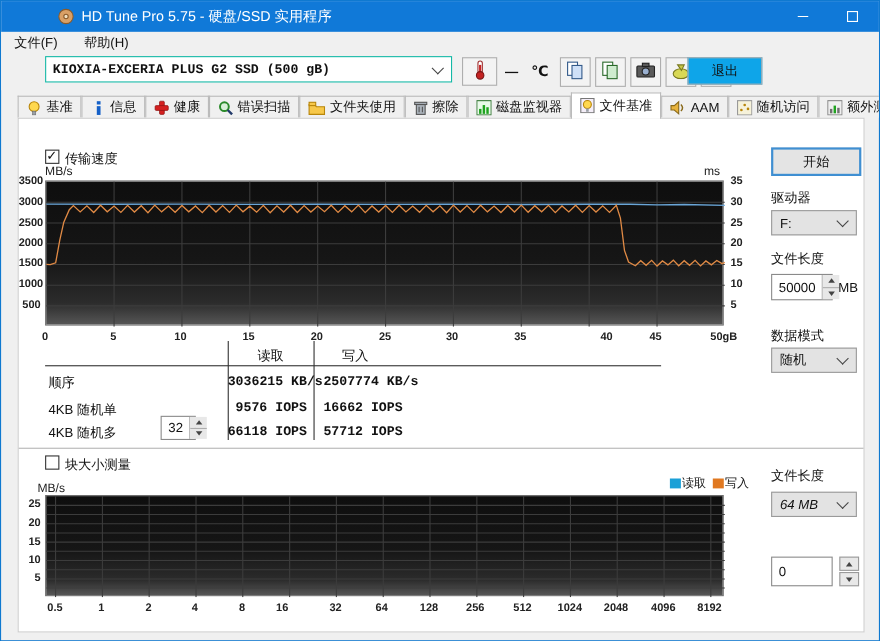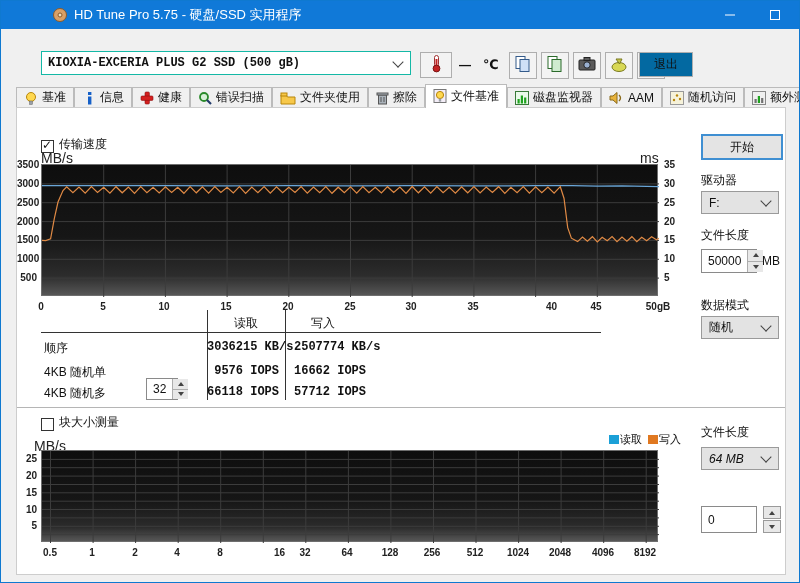--- a/index.html
+++ b/index.html
@@ -16,37 +16,37 @@
   .menuitem{padding:0 12px;height:100%;display:flex;align-items:center;}
   
   .toolbar{position:absolute;left:0;top:48px;width:100%;height:33px;background:#f0f0f0;}
   .combo{position:absolute;background:#fff;border:1px solid #14b8a6;display:flex;align-items:center;box-sizing:border-box;}
   .combo .val{flex:1;padding:0 6px;white-space:nowrap;overflow:hidden;}
   .chev{width:7px;height:7px;border-right:1.6px solid #444;border-bottom:1.6px solid #444;transform:rotate(45deg);margin:-3px 8px 0 4px;flex:none;}
   .device{left:40px;top:2px;width:370px;height:24px;font-family:"Liberation Mono","DejaVu Sans Mono",monospace;font-weight:bold;font-size:12px;}
   .tbtn{position:absolute;background:#f3f3f3;border:1px solid #aeaeae;display:flex;align-items:center;justify-content:center;box-sizing:border-box;}
   .tempread{position:absolute;left:458px;top:8px;display:flex;align-items:center;gap:12px;font-weight:bold;}
   .iconbtn{width:28px;height:27px;}
-  .exitbtn{left:638px;top:3px;width:54px;height:25px;background:#0369a1;font-size:12px;}
+  .exitbtn{left:624px;top:3px;width:68px;height:25px;background:#0ea5e9;font-size:12px;}
   
   .tabbar{position:absolute;left:15px;top:82px;width:780px;height:24px;display:flex;align-items:flex-end;}
   .tab{display:flex;align-items:center;gap:4px;height:20px;padding:0 7px;background:#f0f0f0;border:1px solid #bbb;border-bottom:none;box-sizing:border-box;white-space:nowrap;}
   .tab.active{height:24px;background:#fff;position:relative;z-index:3;margin-bottom:-1px;padding-bottom:1px;}
   .tab .ticon{display:inline-flex;}
   
   .page{position:absolute;left:15px;top:106px;width:768px;height:466px;background:#fff;border:1px solid #cdcdcd;box-sizing:content-box;z-index:1;}
   .abs{position:absolute;}
-  .cbrow{display:flex;align-items:flex-end;gap:5px;}
+  .cbrow{display:flex;align-items:flex-start;gap:5px;}
   .cb{width:13px;height:13px;border:1px solid #333;background:#fff;box-sizing:border-box;position:relative;}
   .cb.checked:after{content:"✓";position:absolute;left:0px;top:-3px;font-size:12px;font-weight:bold;color:#111;}
   
   .chart{position:absolute;}
   .plot{position:absolute;background:linear-gradient(180deg,#0e0e0e 0%,#161616 55%,#2c2c2c 85%,#565656 100%);border:1px solid #6e6e6e;box-sizing:content-box;}
   .tick{position:absolute;font-size:10px;color:#222;line-height:13px;font-weight:bold;}
-  .unit{position:absolute;font-size:14px;color:#222;}
+  .unit{position:absolute;font-size:11px;color:#222;}
   
   .thead{font-size:12px;color:#111;text-align:center;}
   .tval{font-family:"Liberation Mono","DejaVu Sans Mono",monospace;font-weight:bold;font-size:12px;white-space:nowrap;}
   .vline{position:absolute;width:1px;background:#333;}
   .hline{position:absolute;height:1px;background:#333;}
   .divider{position:absolute;height:1px;background:#b5b5b5;}
   
   .btn{background:#e1e1e1;border:1px solid #adadad;display:flex;align-items:center;justify-content:center;box-sizing:border-box;font-size:12px;}
   .btn.primary{border:2px solid #3f8fd2;background:#e4e4e4;}
   .dd{background:#e3e3e3;border:1px solid #9a9a9a;display:flex;align-items:center;box-sizing:border-box;}
@@ -90,20 +90,24 @@
         </div>
       <div class="wbtn">
           <svg width="10" height="10">
             <line x1="0" y1="0" x2="10" y2="10" stroke="#fff" stroke-width="1"></line>
             <line x1="10" y1="0" x2="0" y2="10" stroke="#fff" stroke-width="1"></line>
           </svg>
         </div>
     </div>
   </div>
 
+  <div class="menubar">
+    <span class="menuitem">文件(F)</span>
+    <span class="menuitem">帮助(H)</span>
+  </div>
 
   <div class="toolbar">
     <div class="combo device">
       <span class="val">KIOXIA-EXCERIA PLUS G2 SSD (500 gB)</span>
       <span class="chev"></span>
     </div>
     <div class="tbtn" style="left:419px;top:3px;width:32px;height:26px;">
       <span>
         <svg width="12" height="19">
             <rect x="4.5" y="1.5" width="4" height="11" rx="2" fill="#fff" stroke="#a03030"></rect>
@@ -202,40 +206,40 @@
         <span class="ticon">
           <svg width="13" height="14">
             <rect x="2.5" y="4" width="8" height="9" fill="#aab2ba" stroke="#555"></rect>
             <rect x="1" y="2" width="11" height="2" fill="#aab2ba" stroke="#555"></rect>
             <line x1="5" y1="6" x2="5" y2="11" stroke="#555"></line>
             <line x1="8" y1="6" x2="8" y2="11" stroke="#555"></line>
           </svg>
         </span>
         <span>擦除</span>
       </div>
-      <div class="tab active">
-        <span class="ticon">
-          <svg width="14" height="14">
-            <rect x="1" y="0.5" width="12" height="13" fill="#f4eef8" stroke="#777"></rect>
-            <circle cx="7" cy="6" r="3.6" fill="#ffd84f" stroke="#b8860b"></circle>
-            <rect x="5.8" y="9.6" width="2.4" height="3" fill="#9aa0a6"></rect>
-          </svg>
-        </span>
-        <span>文件基准</span>
-      </div>
       <div class="tab">
         <span class="ticon">
           <svg width="14" height="14">
             <rect x="0.5" y="0.5" width="13" height="13" fill="#eafaea" stroke="#3a7a3a"></rect>
             <rect x="2.5" y="8" width="2.2" height="4.5" fill="#1fa31f"></rect>
             <rect x="5.8" y="4.5" width="2.2" height="8" fill="#1fa31f"></rect>
             <rect x="9.1" y="6.5" width="2.2" height="6" fill="#1fa31f"></rect>
           </svg>
         </span>
         <span>磁盘监视器</span>
+      </div>
+      <div class="tab active">
+        <span class="ticon">
+          <svg width="14" height="14">
+            <rect x="1" y="0.5" width="12" height="13" fill="#f4eef8" stroke="#777"></rect>
+            <circle cx="7" cy="6" r="3.6" fill="#ffd84f" stroke="#b8860b"></circle>
+            <rect x="5.8" y="9.6" width="2.4" height="3" fill="#9aa0a6"></rect>
+          </svg>
+        </span>
+        <span>文件基准</span>
       </div>
       <div class="tab">
         <span class="ticon">
           <svg width="15" height="14">
             <polygon points="1,5 4,5 8,1.5 8,12.5 4,9 1,9" fill="#e8b33c" stroke="#8a6a1a"></polygon>
             <path d="M10 4 Q13 7 10 10" fill="none" stroke="#8a6a1a" stroke-width="1.3"></path>
           </svg>
         </span>
         <span>AAM</span>
       </div>
@@ -402,21 +406,21 @@
     <div class="tick" style="left:0;width:20px;text-align:right;top:12px">25</div>
         <div class="tick" style="left:0;width:20px;text-align:right;top:29px">20</div>
         <div class="tick" style="left:0;width:20px;text-align:right;top:46px">15</div>
         <div class="tick" style="left:0;width:20px;text-align:right;top:63px">10</div>
         <div class="tick" style="left:0;width:20px;text-align:right;top:79px">5</div>
         <div class="tick" style="left:11px;width:44px;text-align:center;top:106px">0.5</div>
         <div class="tick" style="left:53px;width:44px;text-align:center;top:106px">1</div>
         <div class="tick" style="left:96px;width:44px;text-align:center;top:106px">2</div>
         <div class="tick" style="left:138px;width:44px;text-align:center;top:106px">4</div>
         <div class="tick" style="left:181px;width:44px;text-align:center;top:106px">8</div>
-        <div class="tick" style="left:224px;width:44px;text-align:right;top:106px">16</div>
+        <div class="tick" style="left:234px;width:44px;text-align:left;top:106px">16</div>
         <div class="tick" style="left:266px;width:44px;text-align:center;top:106px">32</div>
         <div class="tick" style="left:308px;width:44px;text-align:center;top:106px">64</div>
         <div class="tick" style="left:351px;width:44px;text-align:center;top:106px">128</div>
         <div class="tick" style="left:393px;width:44px;text-align:center;top:106px">256</div>
         <div class="tick" style="left:436px;width:44px;text-align:center;top:106px">512</div>
         <div class="tick" style="left:479px;width:44px;text-align:center;top:106px">1024</div>
         <div class="tick" style="left:521px;width:44px;text-align:center;top:106px">2048</div>
         <div class="tick" style="left:564px;width:44px;text-align:center;top:106px">4096</div>
         <div class="tick" style="left:606px;width:44px;text-align:center;top:106px">8192</div>
       </div>

